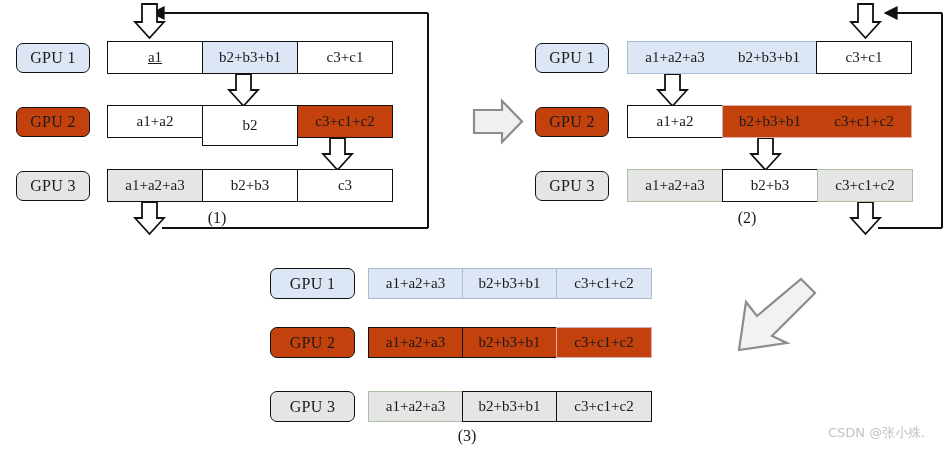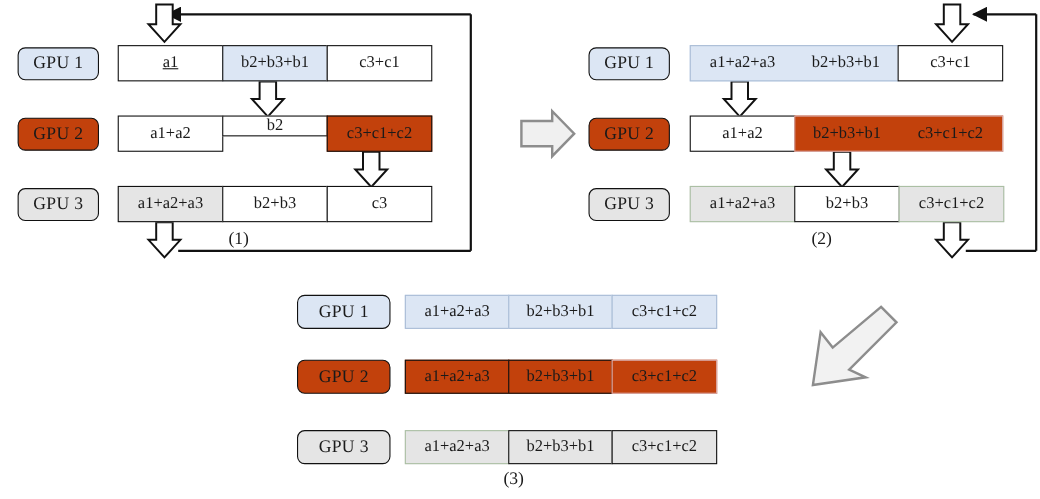--- a/index.html
+++ b/index.html
@@ -141,21 +141,21 @@
 
   <div>
 
     <div class="gpu-pill c-blue" style="left:4px;  top:43px; width:74px; height:30px;">GPU 1</div>
     <div class="cell solid c-white" style="left:95px;  top:41px; width:96px; height:33px;text-decoration:underline;">a1</div>
     <div class="cell solid c-blue" style="left:190px; top:41px; width:96px; height:33px;">b2+b3+b1</div>
     <div class="cell solid c-white" style="left:285px; top:41px; width:96px; height:33px;">c3+c1</div>
 
     <div class="gpu-pill c-pink" style="left:4px;  top:107px; width:74px; height:30px;">GPU 2</div>
     <div class="cell solid c-white" style="left:95px;  top:105px; width:96px; height:33px;">a1+a2</div>
-    <div class="cell solid c-white" style="left:190px; top:105px; width:96px; height:19px;">b2</div>
+    <div class="cell solid c-white" style="left:190px; top:105px; width:96px; height:41px;">b2</div>
     <div class="cell solid c-pink" style="left:285px; top:105px; width:96px; height:33px;">c3+c1+c2</div>
 
     <div class="gpu-pill c-green" style="left:4px;  top:171px; width:74px; height:30px;">GPU 3</div>
     <div class="cell solid c-green" style="left:95px;  top:169px; width:96px; height:33px;">a1+a2+a3</div>
     <div class="cell solid c-white" style="left:190px; top:169px; width:96px; height:33px;">b2+b3</div>
     <div class="cell solid c-white" style="left:285px; top:169px; width:96px; height:33px;">c3</div>
 
     <div class="caption" style="left:160px; top:210px; width:90px;">(1)</div>
   </div>
 
@@ -196,14 +196,15 @@
     <div class="cell thin-pink c-pink" style="left:544px; top:327px; width:96px; height:31px;">c3+c1+c2</div>
 
     <div class="gpu-pill c-green" style="left:258px; top:391px; width:85px; height:31px;">GPU 3</div>
     <div class="cell thin-green c-green" style="left:356px; top:391px; width:95px; height:31px;">a1+a2+a3</div>
     <div class="cell solid c-green" style="left:450px; top:391px; width:95px; height:31px;">b2+b3+b1</div>
     <div class="cell solid c-green" style="left:544px; top:391px; width:96px; height:31px;">c3+c1+c2</div>
 
     <div class="caption" style="left:410px; top:428px; width:90px;">(3)</div>
   </div>
 
+  <div class="watermark" style="left:816px; top:424px;">CSDN @张小殊.</div>
 
 </div>
 
 </body></html>

